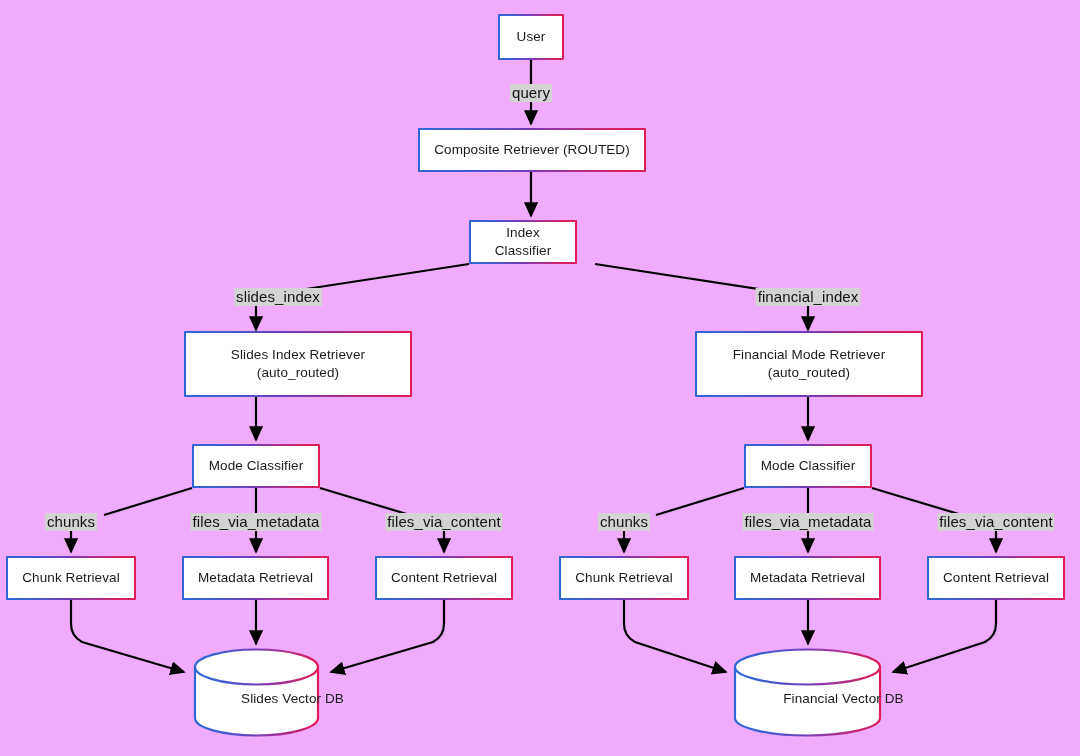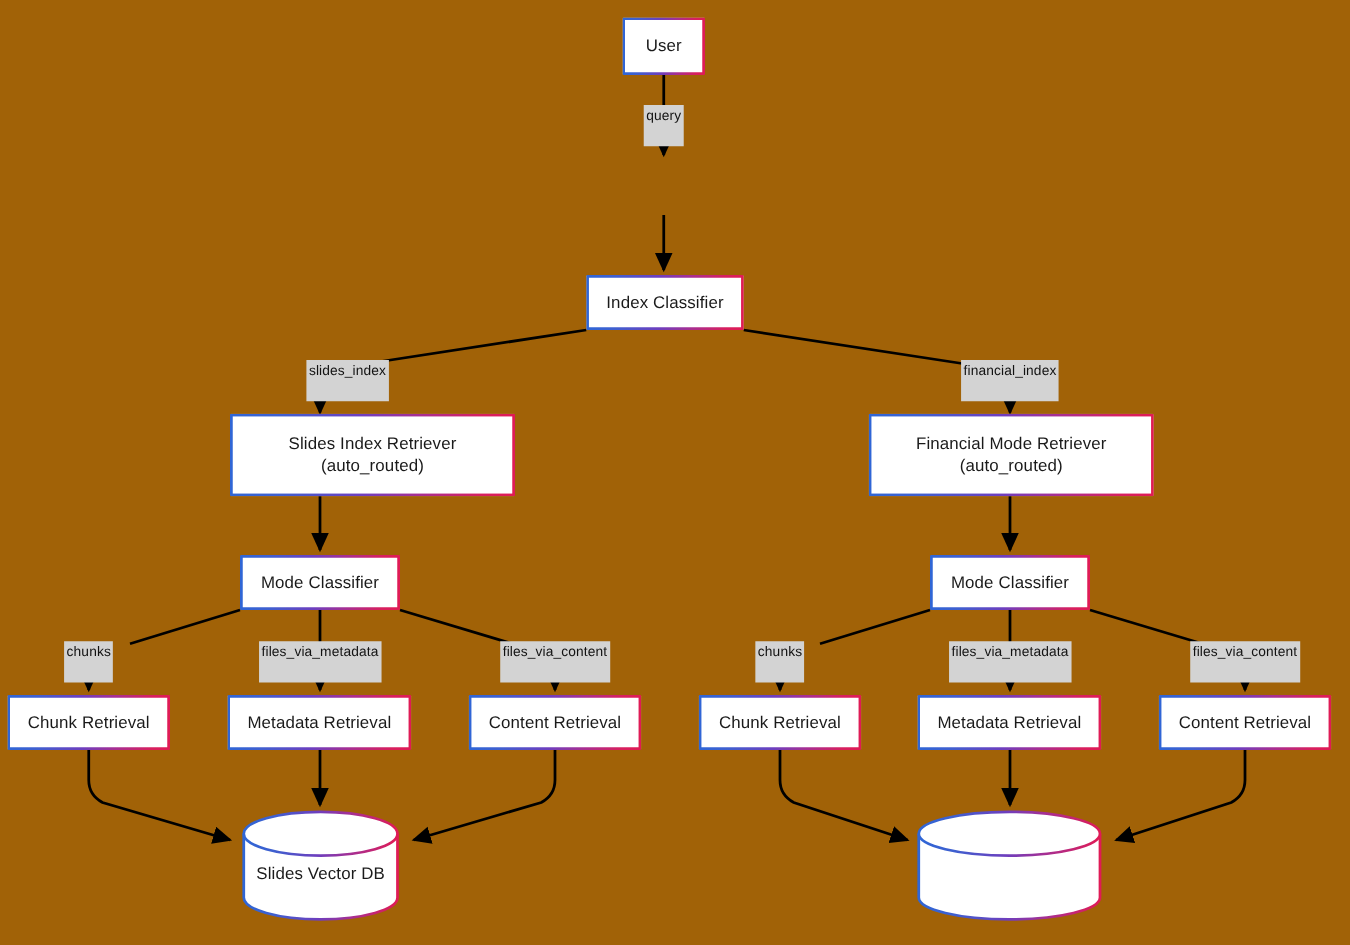--- a/index.html
+++ b/index.html
@@ -7,21 +7,21 @@
     padding: 0;
     background: #ffffff;
   }
   body {
     font-family: "Liberation Sans", sans-serif;
   }
   #diagram-root {
     position: relative;
     width: 1080px;
     height: 756px;
-    background: #a16207;
+    background: #f0abfc;
     overflow: hidden;
   }
   svg.edges {
     position: absolute;
     left: 0;
     top: 0;
     width: 1080px;
     height: 756px;
     pointer-events: none;
   }
@@ -46,29 +46,30 @@
     background-clip: padding-box, border-box;
   }
   .node-inner {
     padding: 0 6px;
     white-space: pre-line;
   }
   .edge-label {
     position: absolute;
     background: #d3d3d3;
     color: #121212;
-    font-size: 11px;
+    font-size: 15px;
     line-height: 16px;
-    padding: 1px 2px 16px 2px;
+    padding: 1px 2px 1px 2px;
     white-space: nowrap;
     transform: translateX(-50%);
     letter-spacing: 0.1px;
   }
   .cyl {
     position: absolute;
+    margin-left: 36px;
   }
   .cyl-label {
     position: absolute;
     width: 100%;
     text-align: center;
     font-size: 13.5px;
     color: #1a1a1a;
     letter-spacing: 0.1px;
     pointer-events: none;
   }
@@ -136,22 +137,25 @@
     <g>
       <path d="M735,667 L735,718 A72.5,17.5 0 0 0 880,718 L880,667" fill="#ffffff" stroke="url(#gradLR)" stroke-width="2.2"></path>
       <ellipse cx="807.5" cy="667" rx="72.5" ry="17.5" fill="#ffffff" stroke="url(#gradLR)" stroke-width="2.2"></ellipse>
     </g>
   </svg>
 
   <div class="node" style="left:498px; top:14px; width:66px; height:46px;">
     <span class="node-inner">User</span>
   </div>
 
-
-  <div class="node" style="left:469px; top:220px; width:126px; height:44px;text-align:center;">
+  <div class="node" style="left:418px; top:128px; width:228px; height:44px;">
+    <span class="node-inner">Composite Retriever (ROUTED)</span>
+  </div>
+
+  <div class="node" style="left:469px; top:220px; width:108px; height:44px;text-align:center;">
     <span class="node-inner">Index Classifier</span>
   </div>
 
   <div class="node" style="left:142px; top:331px; width:228px; height:66px;margin-left:42px;">
     <span class="node-inner">Slides Index Retriever
 (auto_routed)</span>
   </div>
 
   <div class="node" style="left:695px; top:331px; width:228px; height:66px;">
     <span class="node-inner">Financial Mode Retriever
@@ -187,20 +191,23 @@
   </div>
 
   <div class="node" style="left:927px; top:556px; width:138px; height:44px;">
     <span class="node-inner">Content Retrieval</span>
   </div>
 
   <div class="cyl" style="left:195px; top:650px; width:123px; height:85px;">
     <div class="cyl-label" style="top:41px;">Slides Vector DB</div>
   </div>
 
+  <div class="cyl" style="left:735px; top:650px; width:145px; height:85px;">
+    <div class="cyl-label" style="top:41px;">Financial Vector DB</div>
+  </div>
 
   <div class="edge-label" style="left:531px; top:84px;">query</div>
   <div class="edge-label" style="left:256px; top:288px;margin-left:22px;">slides_index</div>
   <div class="edge-label" style="left:808px; top:288px;">financial_index</div>
 
   <div class="edge-label" style="left:71px; top:513px;">chunks</div>
   <div class="edge-label" style="left:256px; top:513px;">files_via_metadata</div>
   <div class="edge-label" style="left:444px; top:513px;">files_via_content</div>
 
   <div class="edge-label" style="left:624px; top:513px;">chunks</div>

